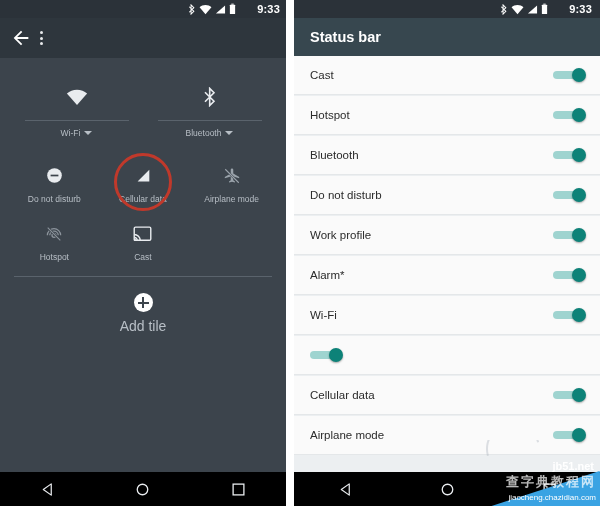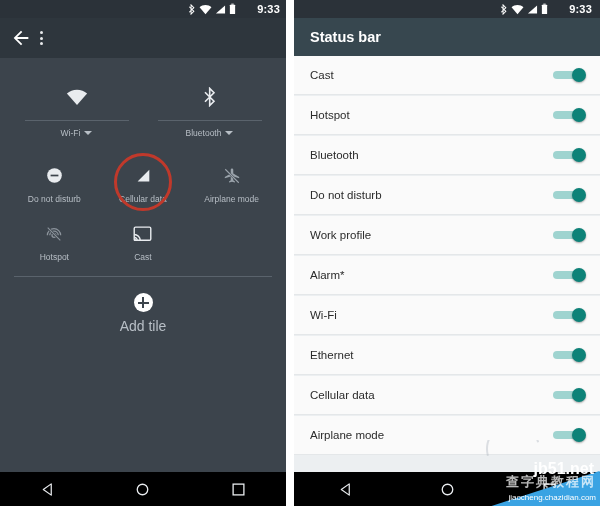--- a/index.html
+++ b/index.html
@@ -134,21 +134,21 @@
     position: absolute; right: 0; bottom: 0; width: 152px; height: 66px;
     overflow: hidden; pointer-events: none;
   }
   .wm-band {
     position: absolute; right: -18px; bottom: -22px;
     width: 190px; height: 60px; background: #3aa3e3;
     transform: rotate(-18deg); transform-origin: 100% 100%;
   }
   .wm-jb {
     position: absolute; right: 6px; top: 20px;
-    color: #ffffff; font-size: 16px; font-weight: bold;
+    color: #ffffff; font-size: 11px; font-weight: bold;
     font-family: "Liberation Sans", sans-serif;
     margin-left: 44px;
   }
   .wm-cn {
     position: absolute; right: 4px; top: 33px;
     color: rgba(255,255,255,0.72); font-size: 13px; font-weight: bold;
     letter-spacing: 2px;
   }
   .wm-url {
     position: absolute; right: 4px; bottom: 4px;
@@ -398,21 +398,20 @@
           </span>
       </div>
       <div class="list-item">
         <span class="list-label">Wi-Fi</span>
         <span class="toggle">
             <span class="toggle-track"></span>
             <span class="toggle-knob"></span>
           </span>
       </div>
       <div class="list-item">
-        <span class="list-label">Ethernet</span>
         <span class="toggle">
             <span class="toggle-track"></span>
             <span class="toggle-knob"></span>
           </span>
       </div>
       <div class="list-item">
         <span class="list-label">Cellular data</span>
         <span class="toggle">
             <span class="toggle-track"></span>
             <span class="toggle-knob"></span>

